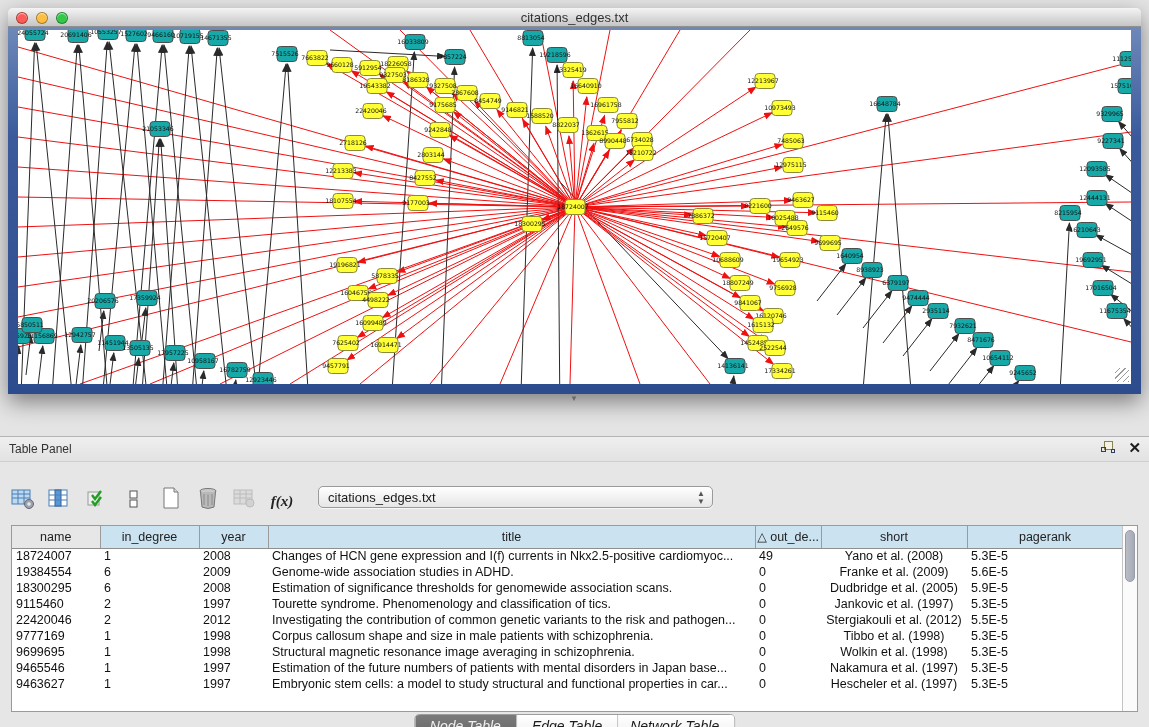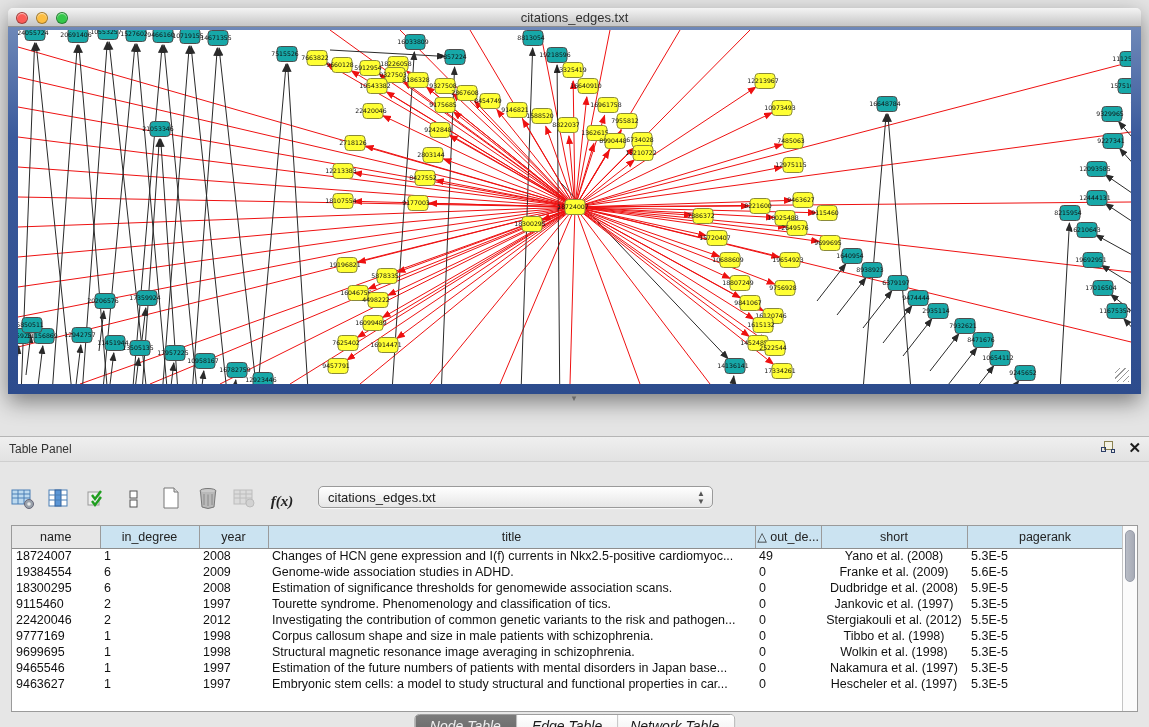--- a/index.html
+++ b/index.html
@@ -832,21 +832,21 @@
             <td class="">0</td>
             <td class="center">Franke et al. (2009)</td>
             <td class="">5.6E-5</td>
           </tr>
           <tr>
             <td class="">18300295</td>
             <td class="">6</td>
             <td class="">2008</td>
             <td class="">Estimation of significance thresholds for genomewide association scans.</td>
             <td class="">0</td>
-            <td class="center">Dudbridge et al. (2008)</td>
+            <td class="center">Dudbridge et al. (2005)</td>
             <td class="">5.9E-5</td>
           </tr>
           <tr>
             <td class="">9115460</td>
             <td class="">2</td>
             <td class="">1997</td>
             <td class="">Tourette syndrome. Phenomenology and classification of tics.</td>
             <td class="">0</td>
             <td class="center">Jankovic et al. (1997)</td>
             <td class="">5.3E-5</td>

